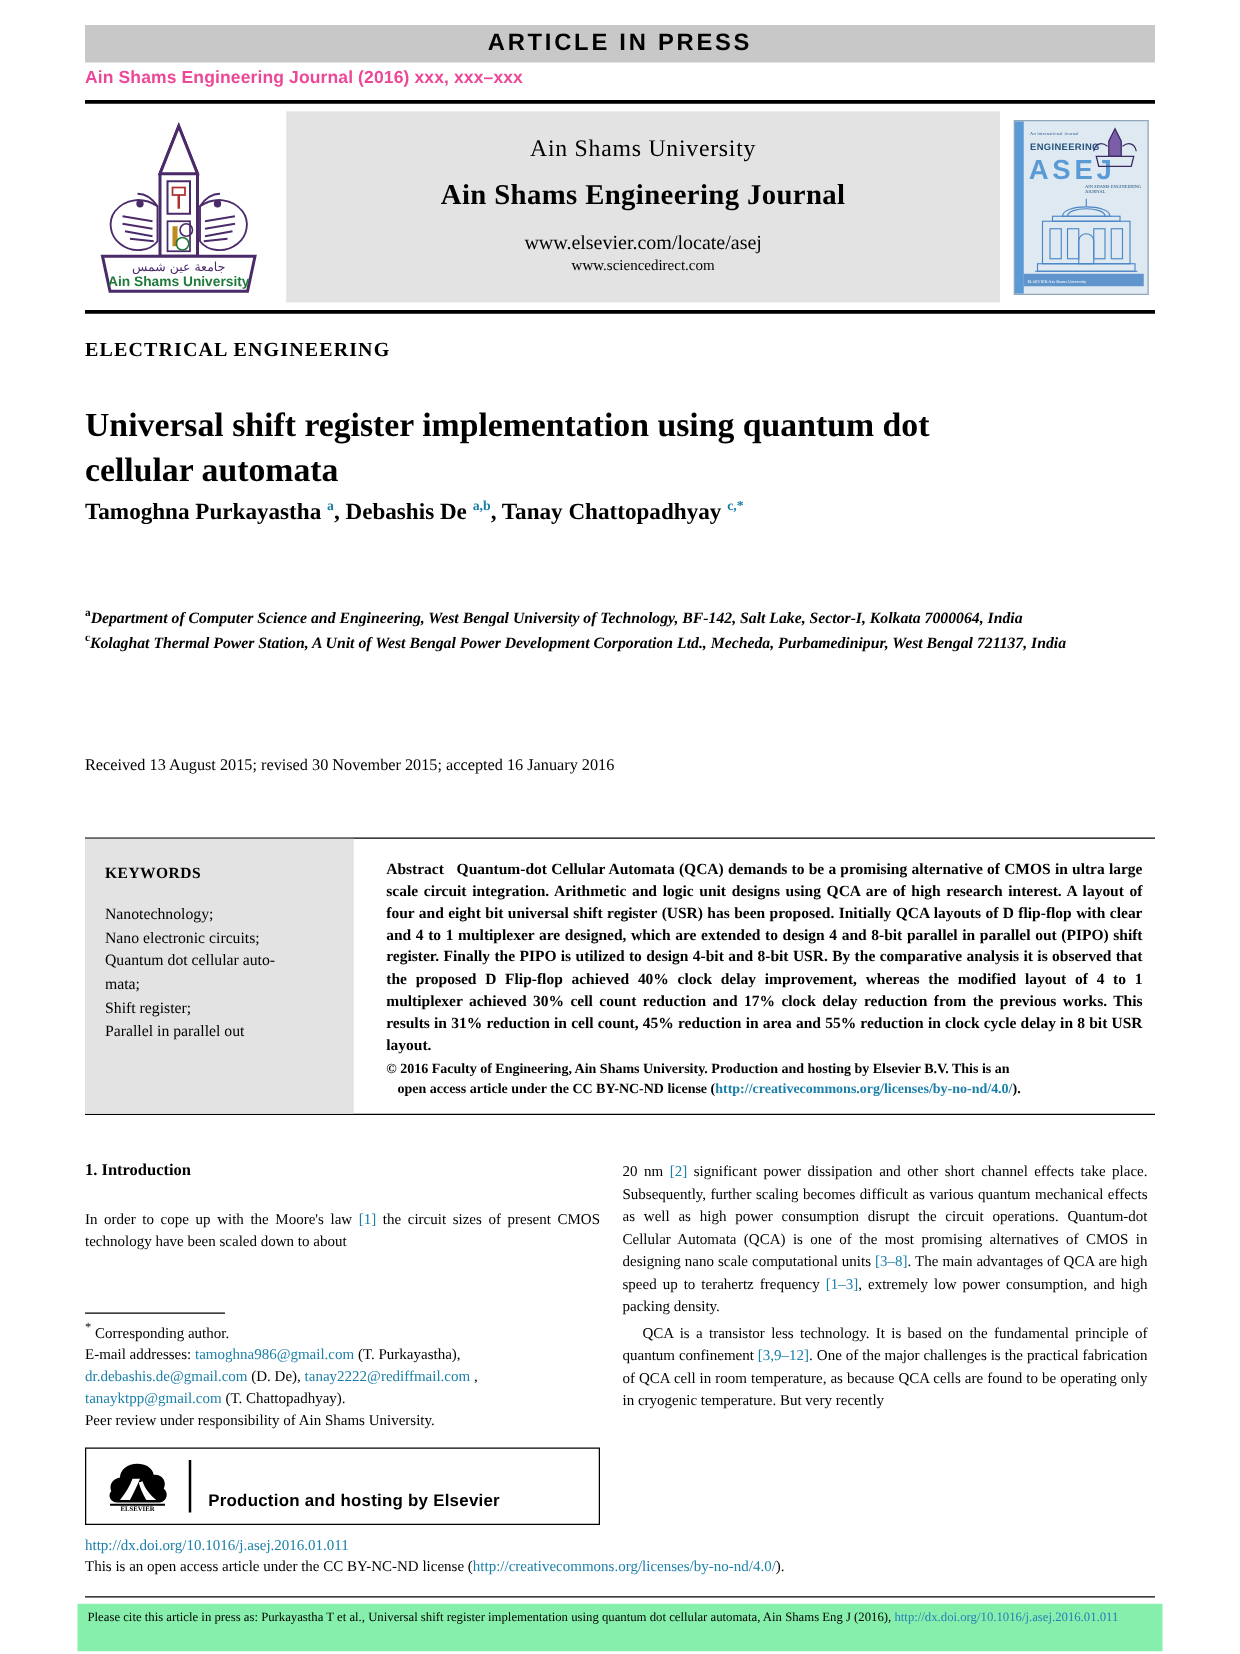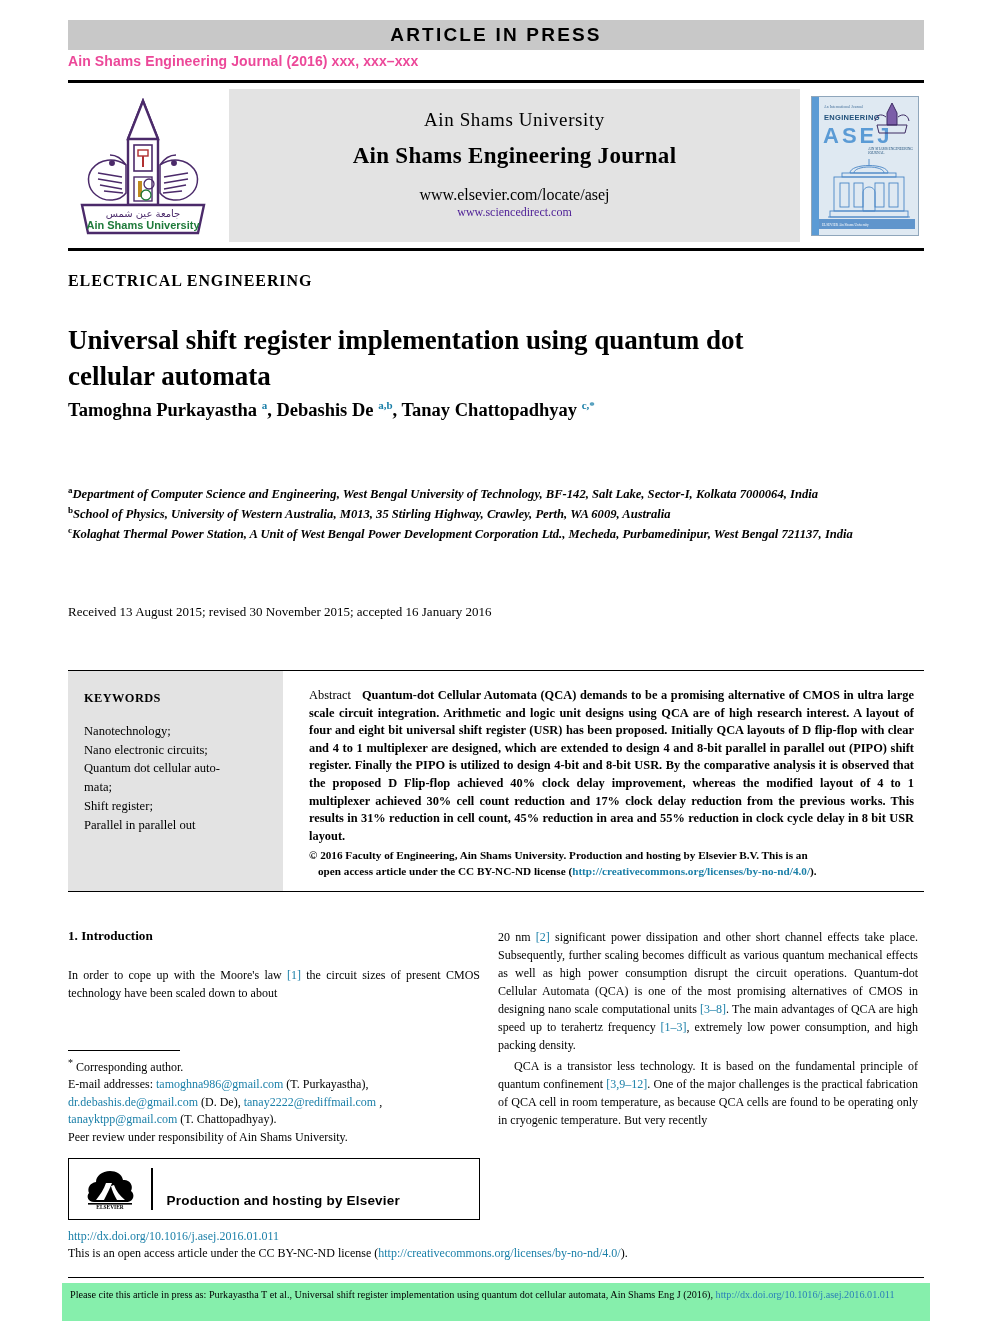--- a/index.html
+++ b/index.html
@@ -66,21 +66,21 @@
     flex: 1;
     background: #e3e3e3;
     display: flex; flex-direction: column;
     align-items: center; justify-content: center;
     padding: 10px 0 12px 0;
     margin: 0 6px;
   }
   .mh-univ { font-size: 19px; letter-spacing: .6px; margin-bottom: 12px; }
   .mh-journal { font-size: 23px; font-weight: bold; letter-spacing: .3px; margin-bottom: 16px; }
   .mh-url1 { font-size: 16px; line-height: 1.25; }
-  .mh-url2 { font-size: 12px; line-height: 1.25; color: #4c1d95; }
+  .mh-url2 { font-size: 12px; line-height: 1.25; color: #000000; }
   .mh-cover { width: 118px; display: flex; align-items: center; justify-content: center; }
 
   
   .cover-box {
     width: 108px; height: 140px;
     background: #dfe9f2;
     border: 1px solid #8fa6bb;
     position: relative;
     overflow: hidden;
   }
@@ -147,21 +147,21 @@
     line-height: 1.5;
   }
   .kw-title { font-weight: bold; font-size: 12.4px; letter-spacing: .4px; margin-bottom: 14px; }
   .abs-col {
     flex: 1;
     padding: 16px 10px 12px 26px;
     font-size: 12.4px;
     line-height: 1.42;
     text-align: justify;
   }
-  .abs-col .abs-label { font-weight: normal; }
+  .abs-col .abs-label { font-weight: bold; }
   .abs-body { font-weight: bold; }
   .copyline { margin-top: 3px; font-size: 11.2px; font-weight: bold; line-height: 1.35; }
   .copyline2 { padding-left: 9px; }
   a.lnk, .lnk { color: #1a7fa8; text-decoration: none; }
 
   
   .col-left {
     position: absolute; left: 68px; top: 928px; width: 412px;
   }
   .col-right {
@@ -308,21 +308,20 @@
   </div>
 
   <div class="art-type">ELECTRICAL ENGINEERING</div>
 
   <h1 class="art-title">Universal shift register implementation using quantum dot cellular automata</h1>
 
   <div class="authors">Tamoghna Purkayastha <sup>a</sup>, Debashis De <sup>a,b</sup>, Tanay Chattopadhyay <sup>c,*</sup></div>
 
   <div class="affils">
       <div><sup class="af">a</sup>Department of Computer Science and Engineering, West Bengal University of Technology, BF-142, Salt Lake, Sector-I, Kolkata 7000064, India</div>
-      <div><sup class="af">b</sup>School of Physics, University of Western Australia, M013, 35 Stirling Highway, Crawley, Perth, WA 6009, Australia</div>
       <div><sup class="af">c</sup>Kolaghat Thermal Power Station, A Unit of West Bengal Power Development Corporation Ltd., Mecheda, Purbamedinipur, West Bengal 721137, India</div>
     </div>
 
   <div class="history">Received 13 August 2015; revised 30 November 2015; accepted 16 January 2016</div>
 
   <div class="abs-wrap">
     <div class="kw-col">
       <div class="kw-title">KEYWORDS</div>
       <div>
           <div>Nanotechnology;</div>

